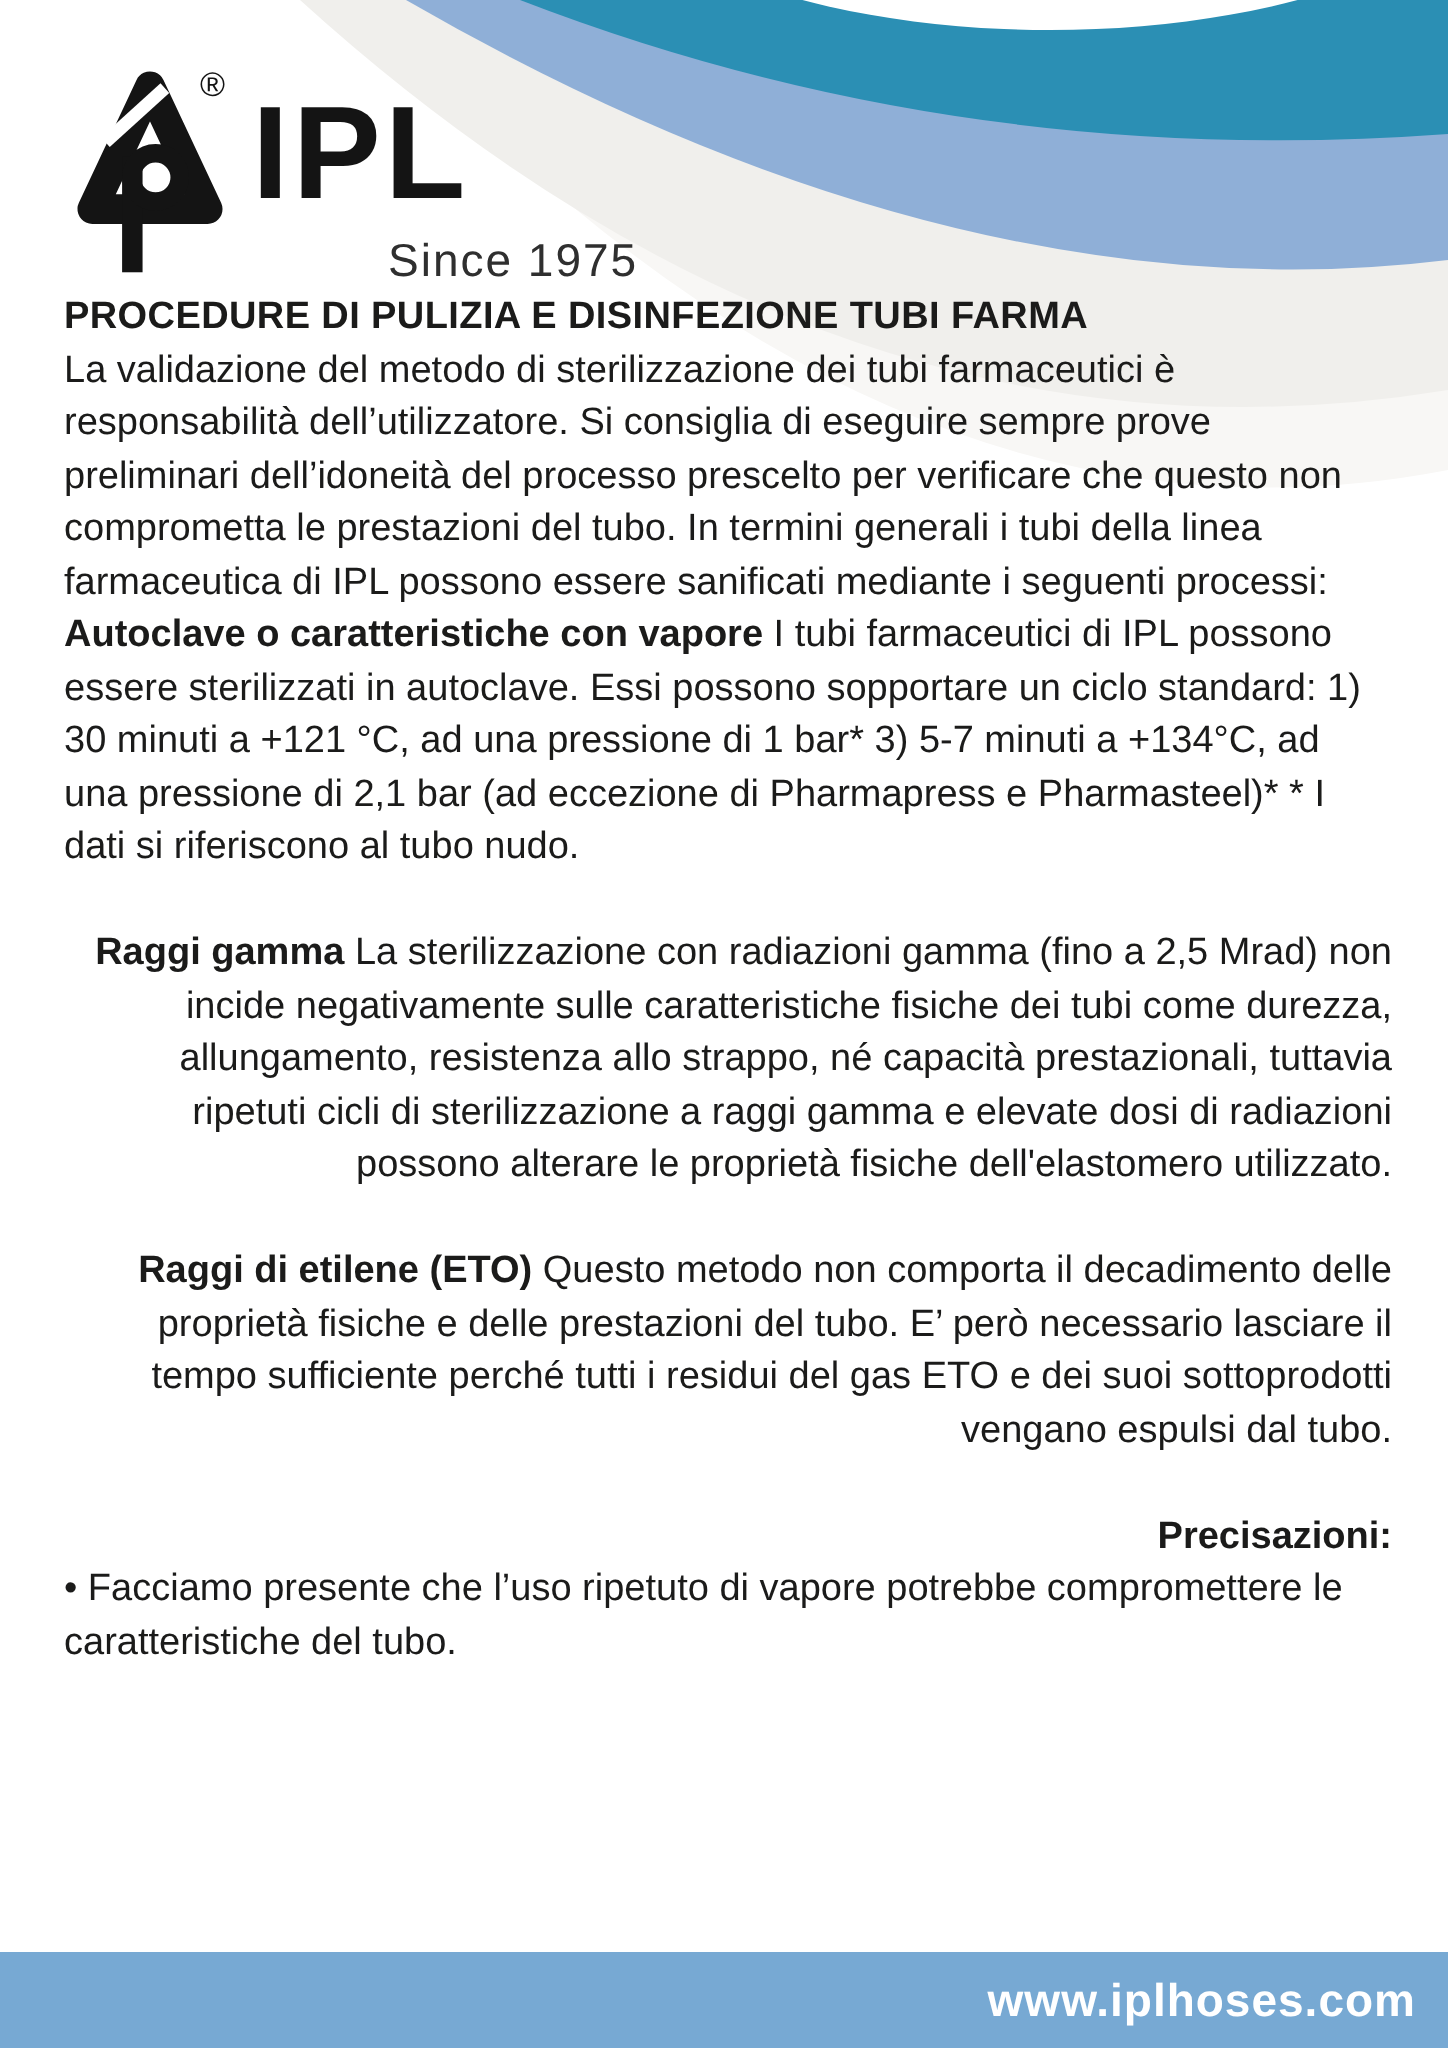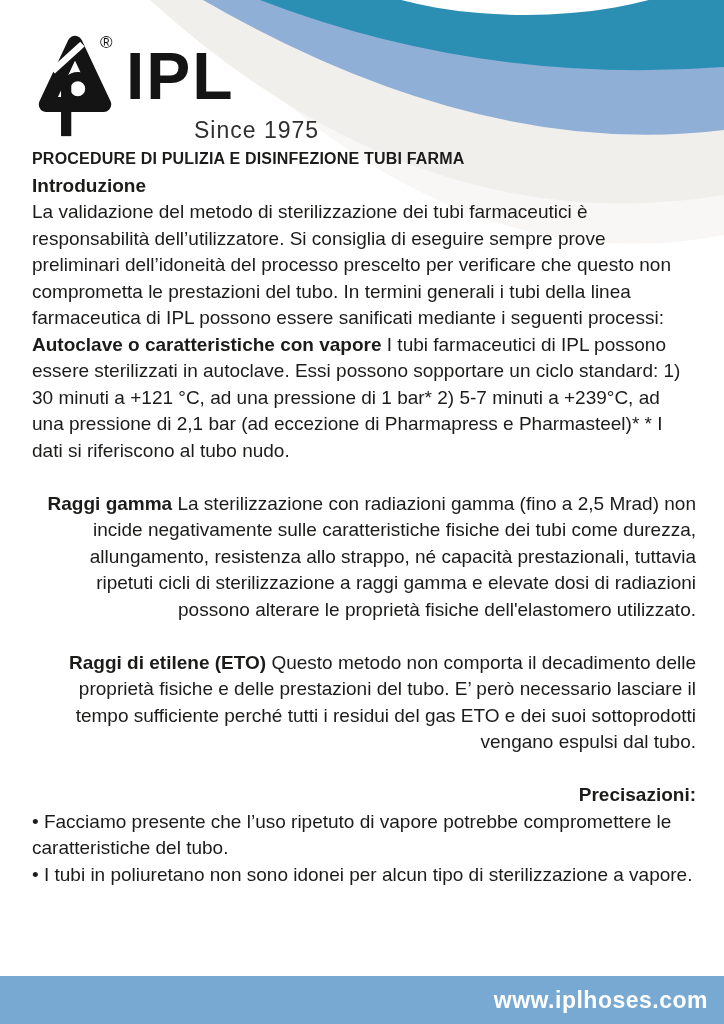--- a/index.html
+++ b/index.html
@@ -30,21 +30,21 @@
     letter-spacing: 2px; color: #141414;
   }
   .since {
     position: absolute; left: 194px; top: 117px;
     font-size: 23px; letter-spacing: 1px; color: #2f2f2f;
   }
   .doc-body {
     position: absolute; left: 32px; top: 146px; width: 664px;
     font-size: 19px; line-height: 26.5px;
   }
-  .doc-title { margin: 0; font-size: 16px; line-height: 26.5px; font-weight: 700; letter-spacing: 0.2px; }
+  .doc-title { margin: 0; font-size: 19px; line-height: 26.5px; font-weight: 700; letter-spacing: 0.2px; }
   .para { margin: 0; }
   .para.gap { margin-top: 26.5px; text-align: right; }
   .para strong { font-weight: 700; }
   .footer-bar {
     position: absolute; left: 0; bottom: 0; width: 724px; height: 48px;
     background: #77a9d3;
     display: flex; align-items: center; justify-content: flex-end;
     padding-right: 16px; box-sizing: border-box;
   }
   .site-url {
@@ -73,28 +73,26 @@
       <path d="M22 42 L54 13" stroke="#ffffff" stroke-width="7"></path>
     </svg>
     <span class="reg-mark">®</span>
     <div class="wordmark">IPL</div>
     <div class="since">Since 1975</div>
   </header>
 
   <main class="doc-body">
     <h1 class="doc-title">PROCEDURE DI PULIZIA E DISINFEZIONE TUBI FARMA</h1>
     <div id="paragraphs">
-        <p class="para"><strong>Introduzione</strong></p>
         <p class="para"><span>La validazione del metodo di sterilizzazione dei tubi farmaceutici è responsabilità dell’utilizzatore. Si consiglia di eseguire sempre prove preliminari dell’idoneità del processo prescelto per verificare che questo non comprometta le prestazioni del tubo. In termini generali i tubi della linea farmaceutica di IPL possono essere sanificati mediante i seguenti processi:</span></p>
-        <p class="para"><strong>Autoclave o caratteristiche con vapore</strong><span> I tubi farmaceutici di IPL possono essere sterilizzati in autoclave. Essi possono sopportare un ciclo standard: 1) 30 minuti a +121 °C, ad una pressione di 1 bar* 2) 5-7 minuti a +239°C, ad una pressione di 2,1 bar (ad eccezione di Pharmapress e Pharmasteel)* * I dati si riferiscono al tubo nudo.</span></p>
+        <p class="para"><strong>Autoclave o caratteristiche con vapore</strong><span> I tubi farmaceutici di IPL possono essere sterilizzati in autoclave. Essi possono sopportare un ciclo standard: 1) 30 minuti a +121 °C, ad una pressione di 1 bar* 3) 5-7 minuti a +134°C, ad una pressione di 2,1 bar (ad eccezione di Pharmapress e Pharmasteel)* * I dati si riferiscono al tubo nudo.</span></p>
         <p class="para gap"><strong>Raggi gamma</strong><span> La sterilizzazione con radiazioni gamma (fino a 2,5 Mrad) non incide negativamente sulle caratteristiche fisiche dei tubi come durezza, allungamento, resistenza allo strappo, né capacità prestazionali, tuttavia ripetuti cicli di sterilizzazione a raggi gamma e elevate dosi di radiazioni possono alterare le proprietà fisiche dell'elastomero utilizzato.</span></p>
         <p class="para gap"><strong>Raggi di etilene (ETO)</strong><span> Questo metodo non comporta il decadimento delle proprietà fisiche e delle prestazioni del tubo. E’ però necessario lasciare il tempo sufficiente perché tutti i residui del gas ETO e dei suoi sottoprodotti vengano espulsi dal tubo.</span></p>
         <p class="para gap"><strong>Precisazioni:</strong></p>
         <p class="para"><span>• Facciamo presente che l’uso ripetuto di vapore potrebbe compromettere le caratteristiche del tubo.</span></p>
-        <p class="para"><span>• I tubi in poliuretano non sono idonei per alcun tipo di sterilizzazione a vapore.</span></p>
       </div>
   </main>
 
   <footer class="footer-bar">
     <a class="site-url" href="#">www.iplhoses.com</a>
   </footer>
 
 </div>
 
 </body></html>

